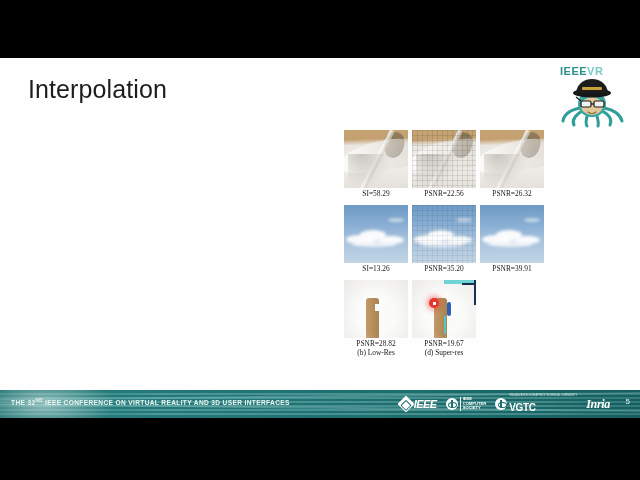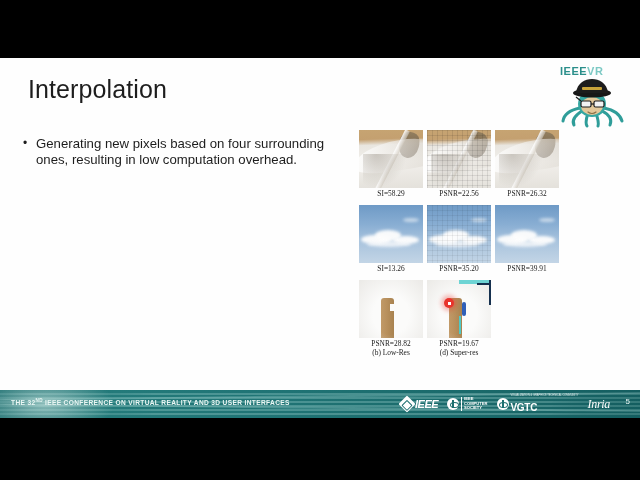--- a/index.html
+++ b/index.html
@@ -35,21 +35,21 @@
   .b2 {
     position:relative; padding-left:15px; margin-left:34px; margin-top:-4px;
     font-size:10.6px; line-height:13.4px; color:#1d1d1d;
   }
   .b2:before {
     content:"\2022"; position:absolute; left:2px; top:-1px;
     font-size:10px; color:#1d1d1d;
   }
 
   
-  #figure { position:absolute; left:359px; top:72px; width:274px; }
+  #figure { position:absolute; left:344px; top:72px; width:274px; }
   .fig-row { display:flex; gap:4px; margin-bottom:7px; }
   .fig-cell { width:64px; }
   .thumb {
     width:64px; height:58px; position:relative; overflow:hidden;
     background:#ddd;
   }
   .cap {
     text-align:center; font-family:"Liberation Serif", serif;
     font-size:7.4px; color:#1a1a1a; line-height:9px; margin-top:1px;
     white-space:nowrap;
@@ -204,21 +204,21 @@
   }
   .cs-circle:before {
     content:""; position:absolute; left:2.5px; top:4px; width:7px; height:4px;
     border:1.2px solid #1d6f70; border-radius:50%;
   }
   .cs-text { font-size:4.1px; font-weight:bold; line-height:4.4px; border-left:1px solid #fff; padding-left:2px; }
   .vgtc-word { font-size:10px; font-weight:bold; letter-spacing:-0.3px; }
   .vgtc-sub { font-size:2.6px; line-height:3px; opacity:.8; }
   .inria {
     font-family:"Liberation Serif", serif; font-style:italic;
-    font-size:12px; color:#fff; letter-spacing:-0.3px;
+    font-size:12px; color:#fff; letter-spacing:-0.3px;font-weight:bold;
   }
   #pagenum {
     position:absolute; right:10px; top:7px;
     font-size:8px; color:#eaf7f4;
   }
 
   
   #vrlogo { position:absolute; right:8px; top:4px; width:78px; height:64px; }
   #vrlogo .ttl { position:absolute; left:6px; top:3px; font-size:11px; font-weight:bold; letter-spacing:0.5px; }
   #vrlogo .ttl .a { color:#2b8f8b; }
@@ -227,21 +227,20 @@
 </head>
 <body>
 
 <div id="viewport">
 
   <div id="slide">
 
     <div id="title">Interpolation</div>
 
     <div id="bullets">
-      <div class="b1">Generating new pixels based on four surrounding ones, resulting in low computation overhead.</div>
     </div>
 
     <div id="figure">
 
       <div class="fig-row">
         <div class="fig-cell">
           <div class="thumb r1">
             <div class="dark"></div>
               <div class="fold"></div>
               <div class="diag"></div>

